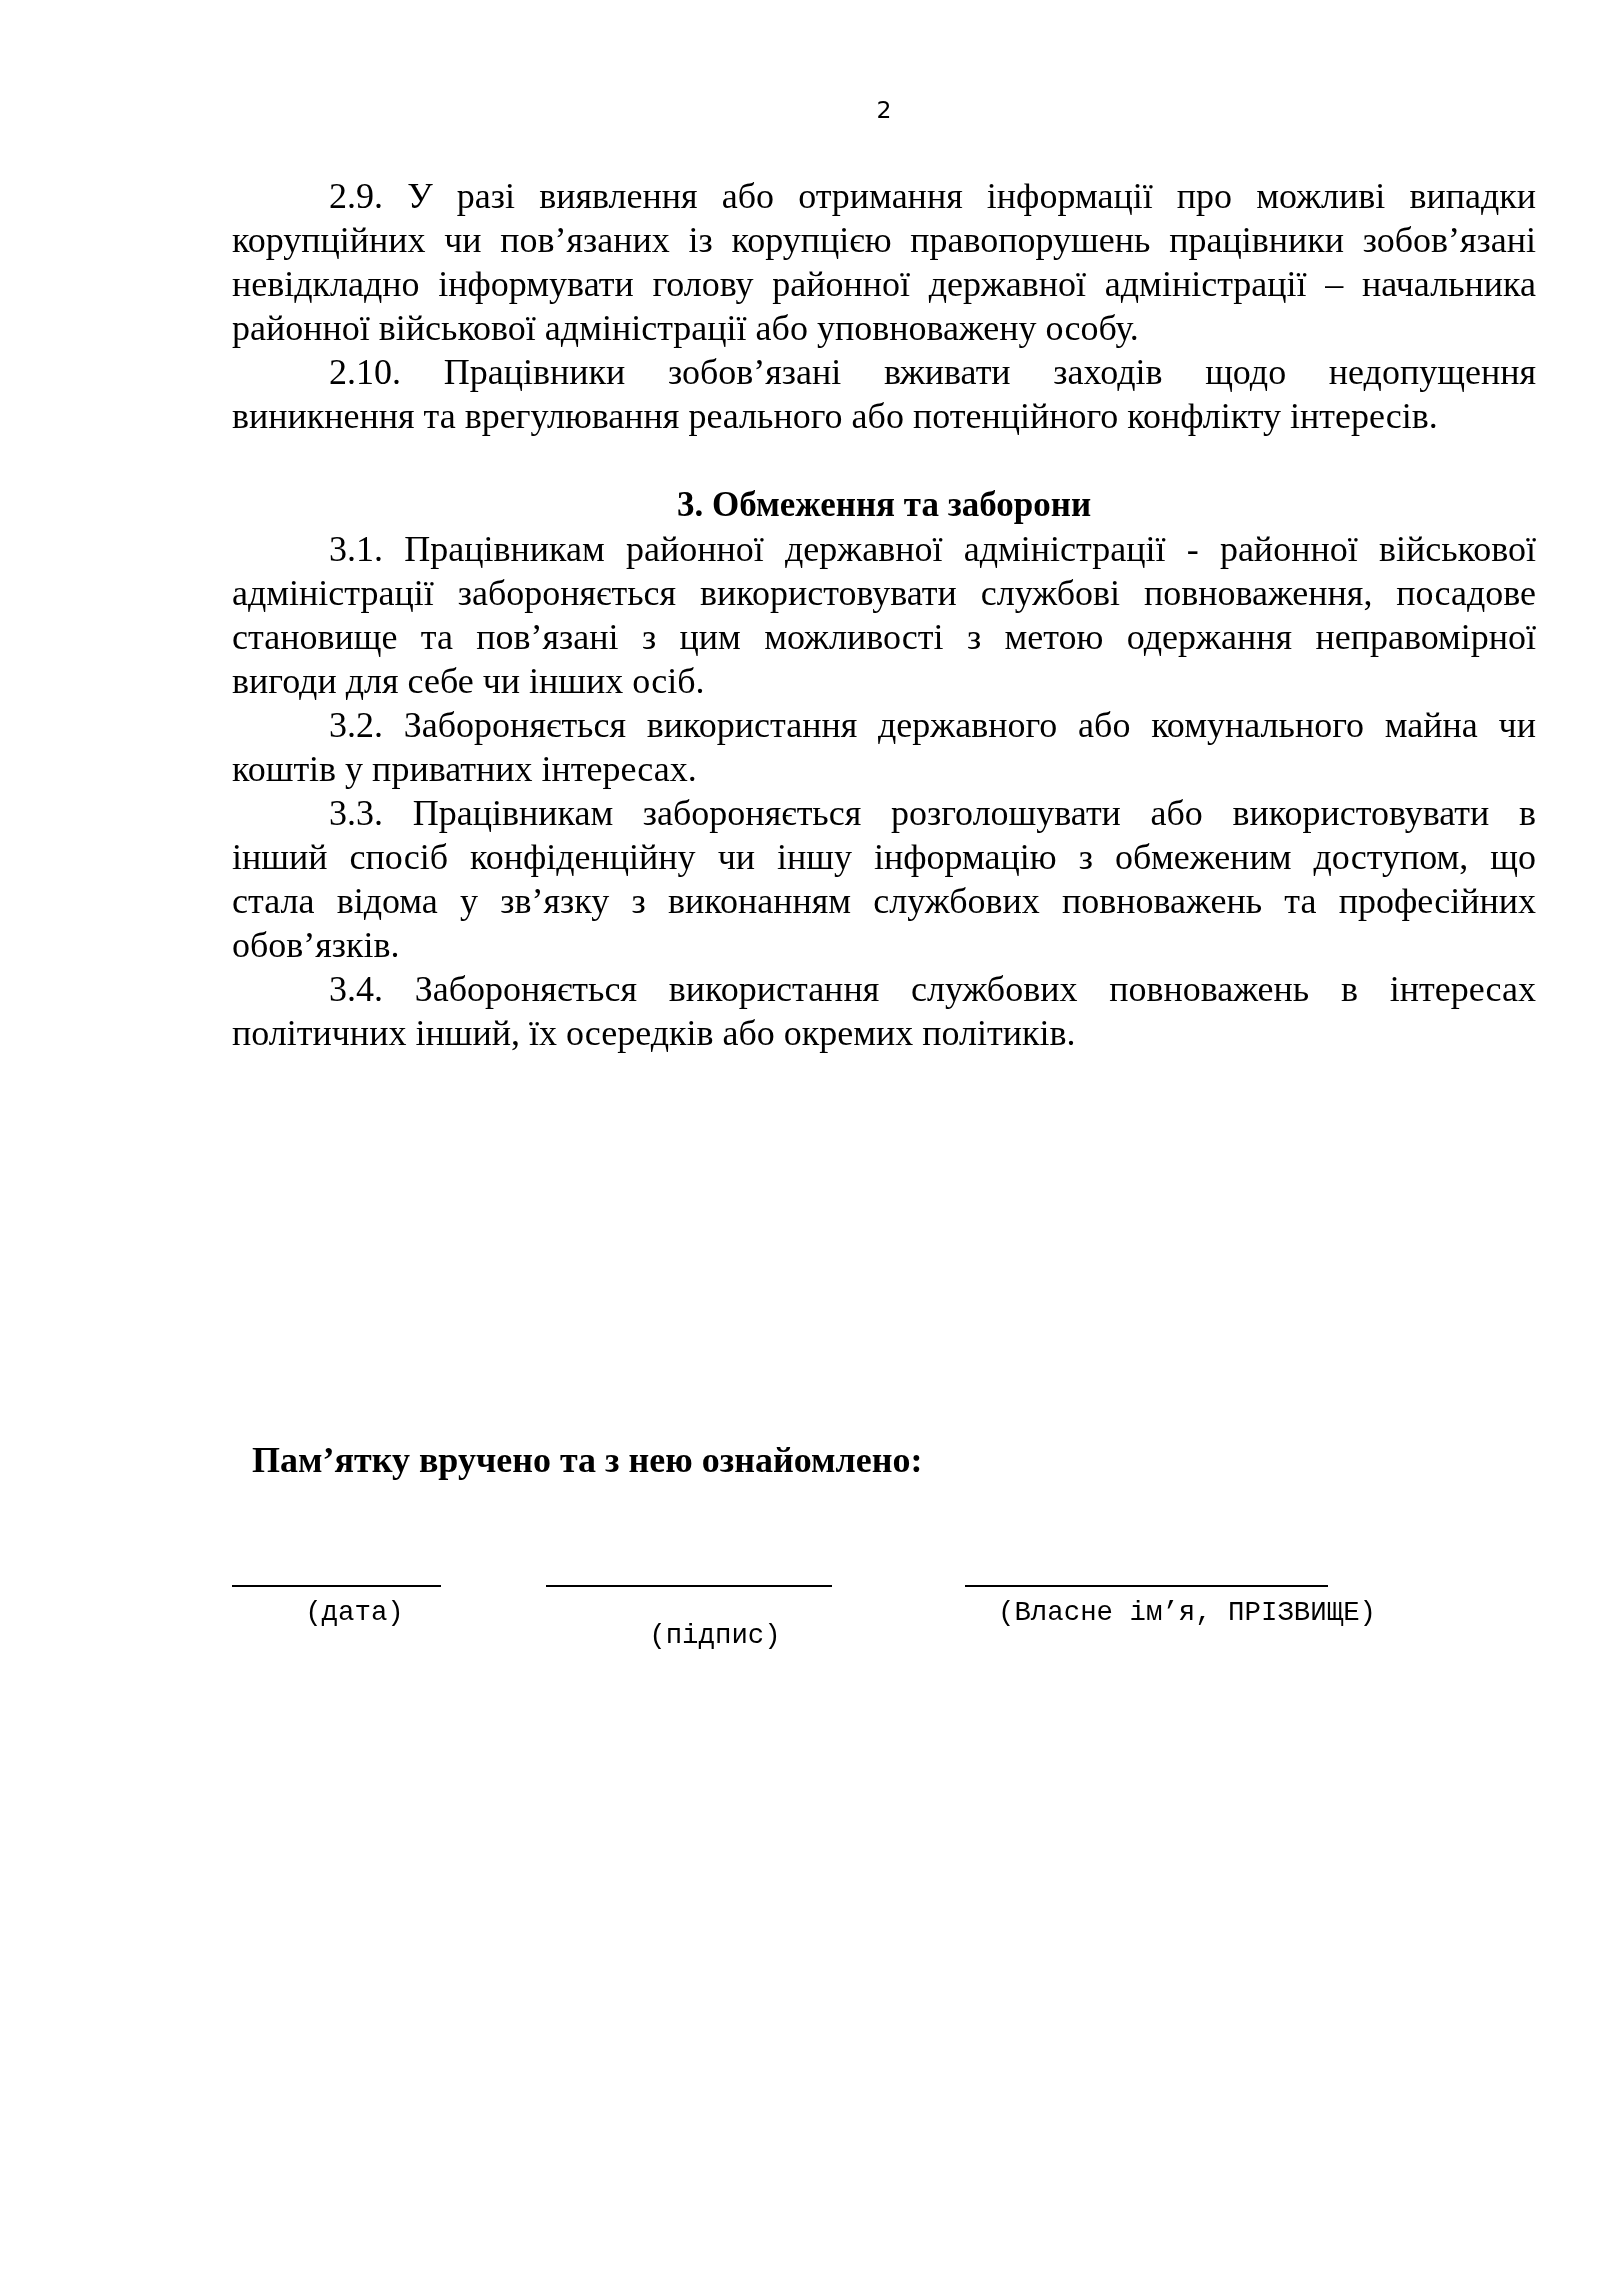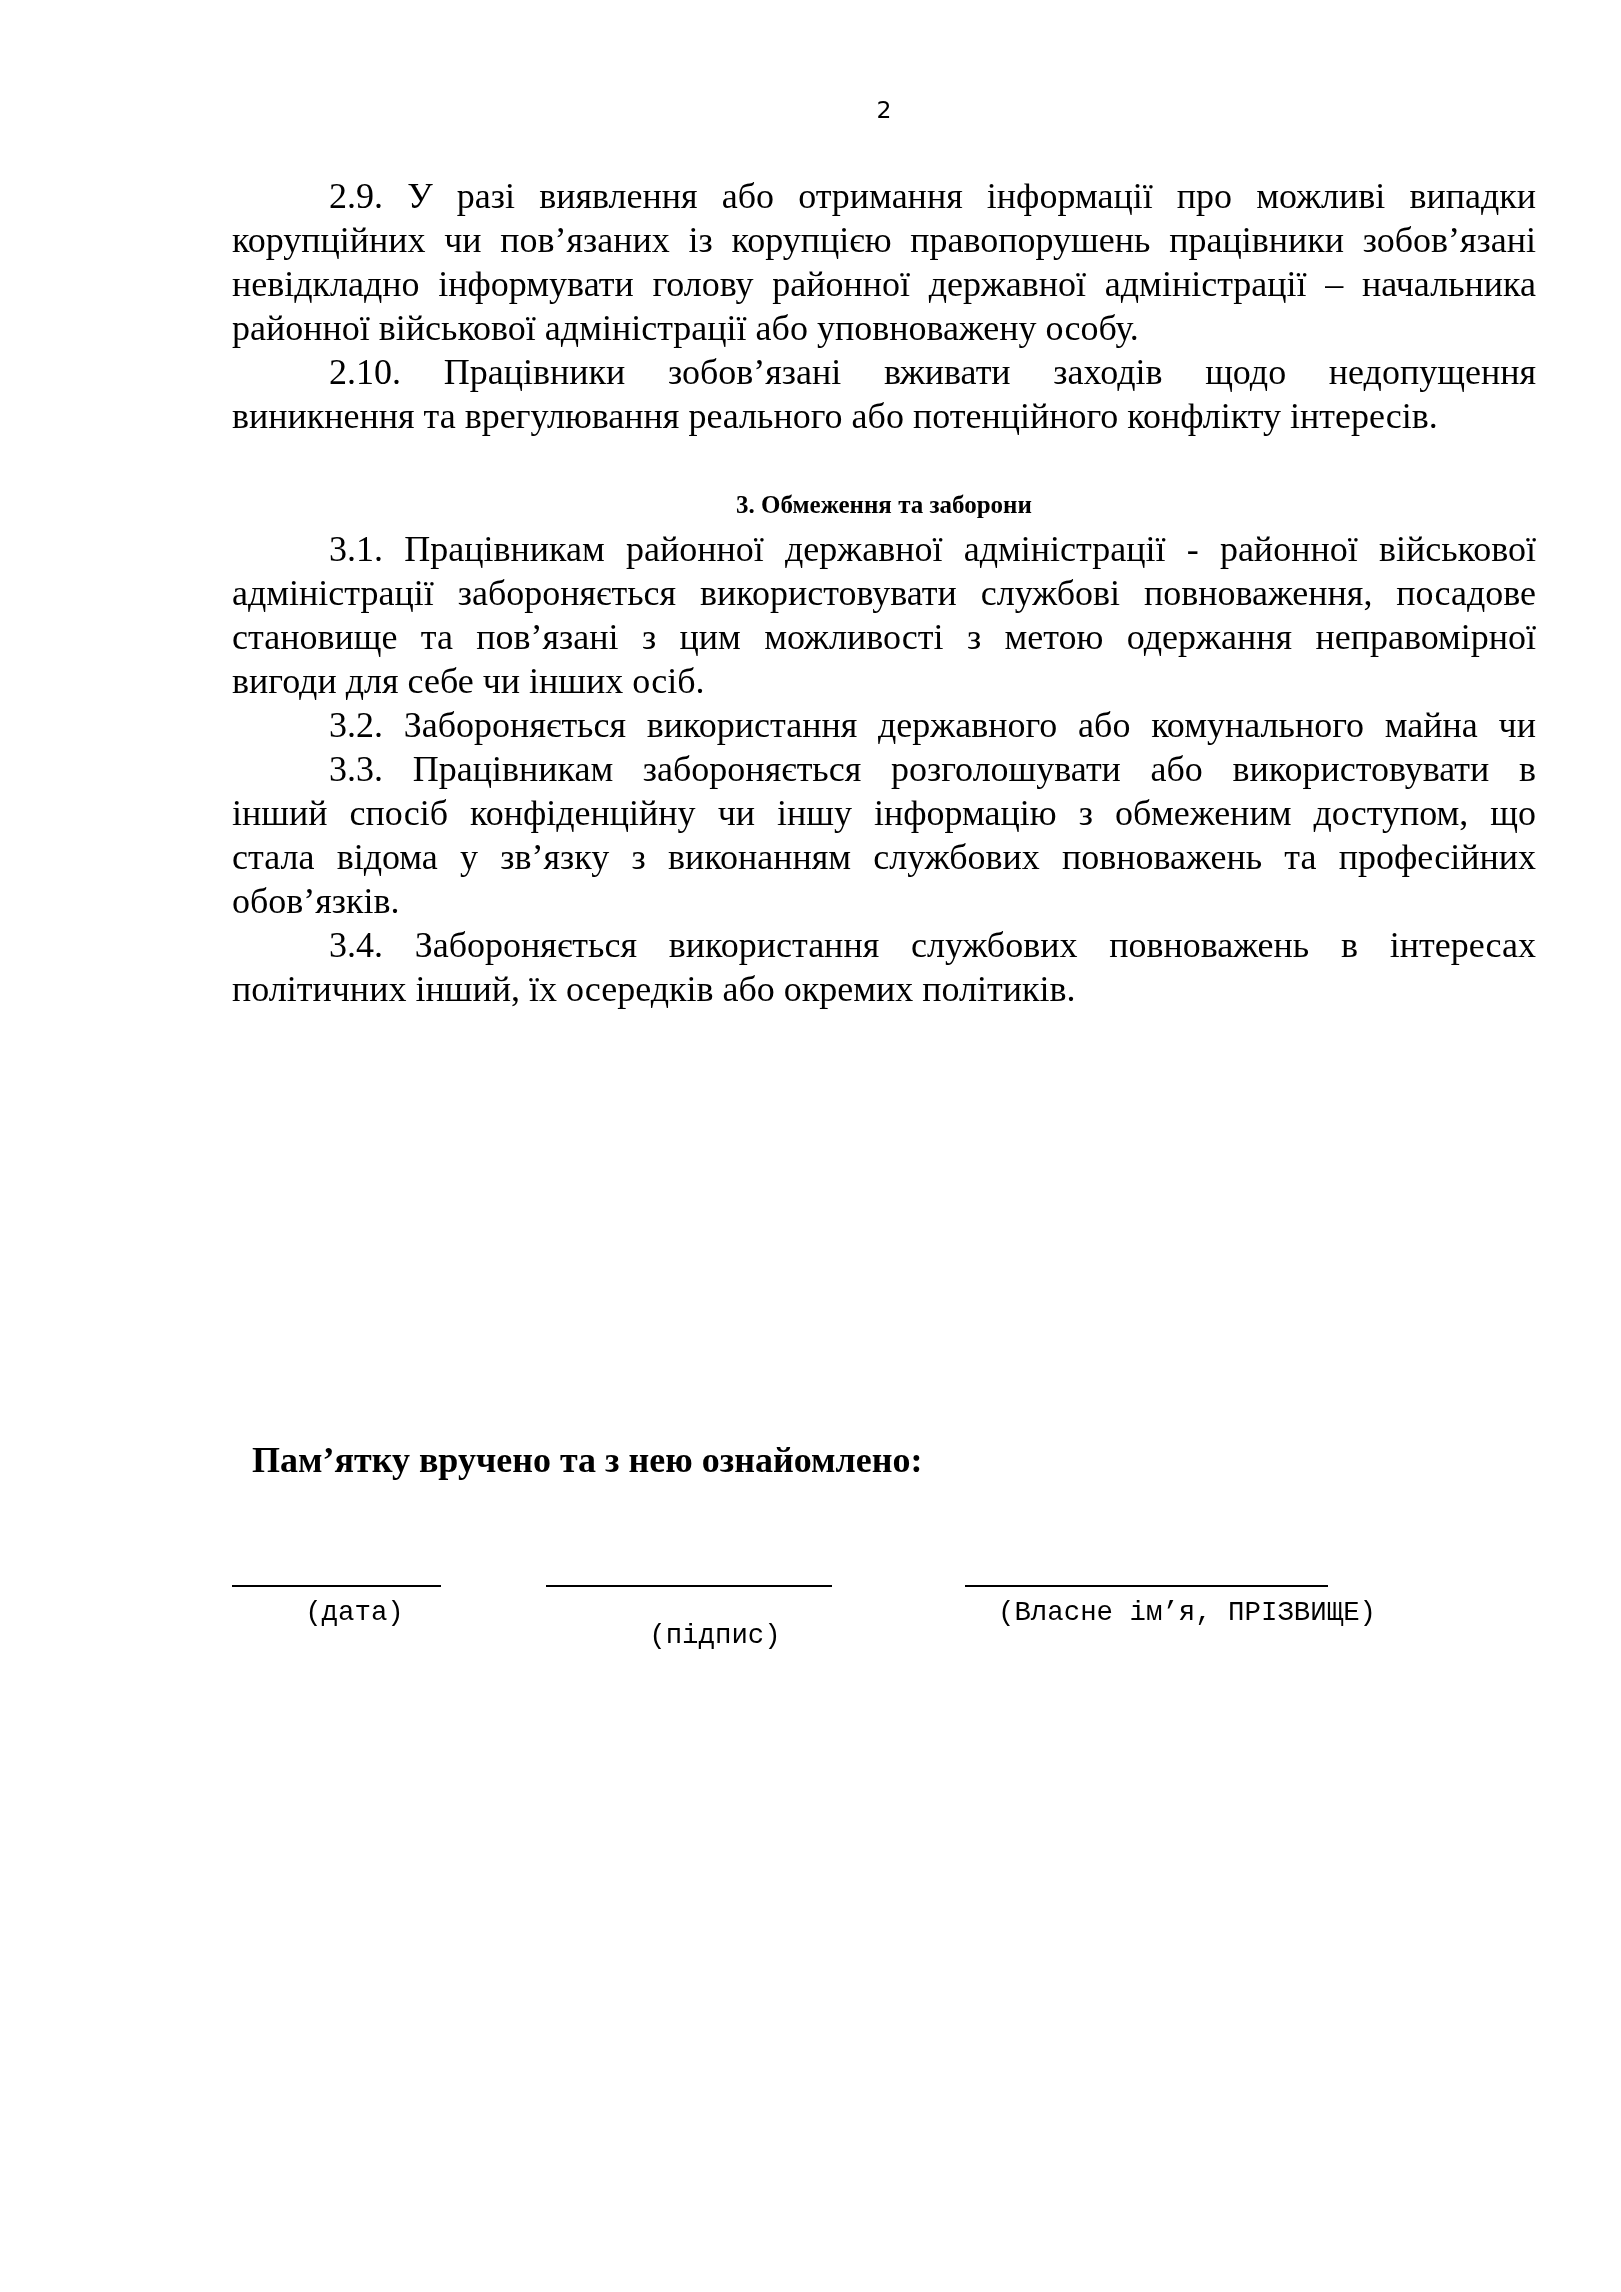--- a/index.html
+++ b/index.html
@@ -13,21 +13,21 @@
   .line {
     display: block; height: 44px; line-height: 44px;
     font-family: "Liberation Serif", serif; font-size: 36px;
     white-space: nowrap; overflow: visible;
     text-align: justify; text-align-last: justify;
   }
   .line.last { text-align-last: left; text-align: center; }
   .line.indent { padding-left: 97px; }
   .heading {
     display: block; height: 44px; line-height: 44px;
-    font-family: "Liberation Serif", serif; font-size: 25px; font-weight: bold;
+    font-family: "Liberation Serif", serif; font-size: 35px; font-weight: bold;
     text-align: center;
   }
   .blank { display: block; height: 45px; }
   .ack {
     position: absolute; left: 252px; top: 1436px;
     font-family: "Liberation Serif", serif; font-size: 36px; font-weight: bold;
     line-height: 49px; white-space: nowrap;
   }
   .sig-line { position: absolute; height: 0; border-top: 2px solid #000; top: 1585px; }
   .sig-label {
@@ -62,20 +62,21 @@
 
     <div>
       <span class="line indent">3.1. Працівникам районної державної адміністрації - районної військової</span>
       <span class="line">адміністрації забороняється використовувати службові повноваження, посадове</span>
       <span class="line">становище та пов’язані з цим можливості з метою одержання неправомірної</span>
       <span class="line last">вигоди для себе чи інших осіб.</span>
     </div>
 
     <div>
       <span class="line indent">3.2. Забороняється використання державного або комунального майна чи</span>
+      <span class="line last">коштів у приватних інтересах.</span>
     </div>
 
     <div>
       <span class="line indent">3.3. Працівникам забороняється розголошувати або використовувати в</span>
       <span class="line">інший спосіб конфіденційну чи іншу інформацію з обмеженим доступом, що</span>
       <span class="line">стала відома у зв’язку з виконанням службових повноважень та професійних</span>
       <span class="line last">обов’язків.</span>
     </div>
 
     <div>

